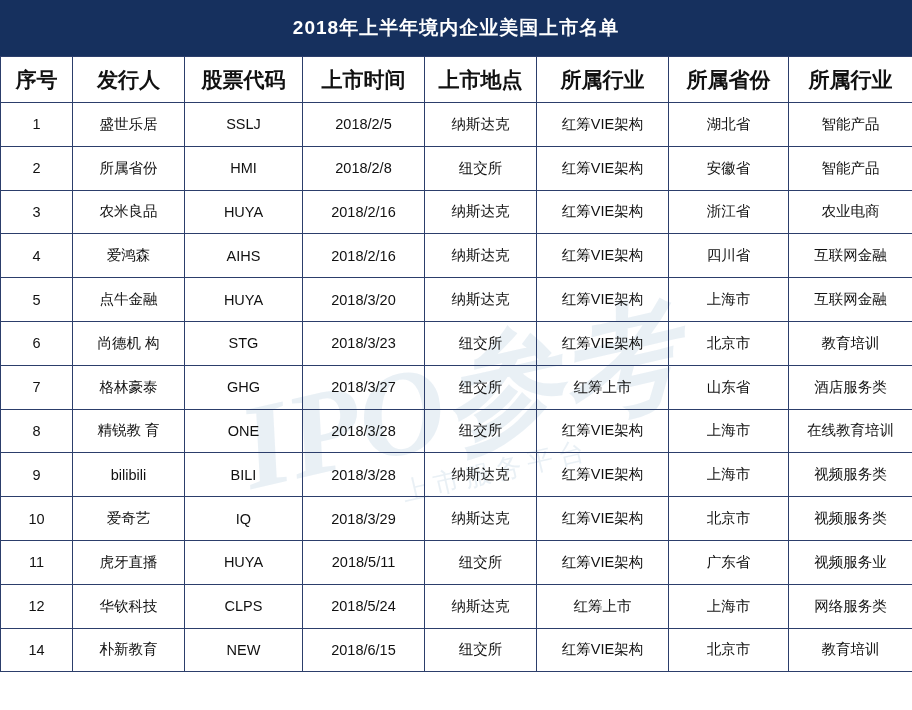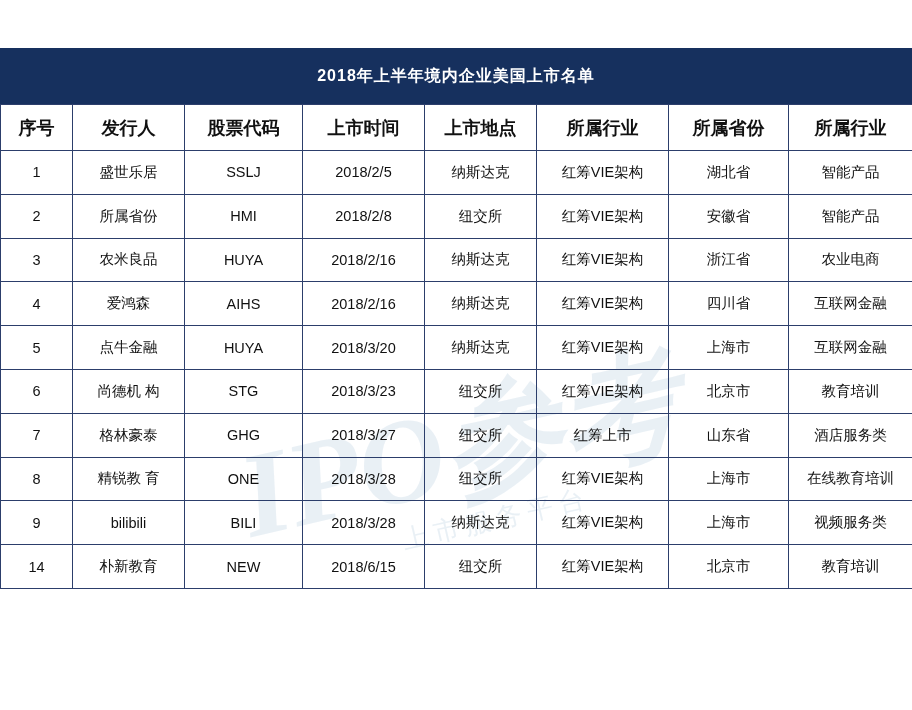--- a/index.html
+++ b/index.html
@@ -20,24 +20,23 @@
     box-sizing: border-box;
     background: #ffffff;
   }
   .title-bar {
     height: 56px;
     background: #16305e;
     color: #ffffff;
     display: flex;
     align-items: center;
     justify-content: center;
-    font-size: 16px;
+    font-size: 19px;
     font-weight: bold;
     letter-spacing: 1px;
-    margin-top: 48px;
   }
   .watermark {
     position: absolute;
     left: 90px;
     top: 250px;
     width: 740px;
     height: 300px;
     pointer-events: none;
     z-index: 5;
     opacity: 0.30;
@@ -74,21 +73,21 @@
     border: 1px solid #2c3e6b;
     text-align: center;
     vertical-align: middle;
     height: 40.8px;
     font-size: 14.5px;
     color: #111111;
     background: transparent;
   }
   table.grid thead th {
     font-weight: bold;
-    font-size: 18px;
+    font-size: 21px;
     height: 43px;
   }
   col.c0 { width: 72px; }
   col.c1 { width: 112px; }
   col.c2 { width: 118px; }
   col.c3 { width: 122px; }
   col.c4 { width: 112px; }
   col.c5 { width: 132px; }
   col.c6 { width: 120px; }
   col.c7 { width: 124px; }
@@ -214,20 +213,50 @@
         <td>9</td>
         <td>bilibili</td>
         <td>BILI</td>
         <td>2018/3/28</td>
         <td>纳斯达克</td>
         <td>红筹VIE架构</td>
         <td>上海市</td>
         <td>视频服务类</td>
       </tr>
       <tr>
+        <td>10</td>
+        <td>爱奇艺</td>
+        <td>IQ</td>
+        <td>2018/3/29</td>
+        <td>纳斯达克</td>
+        <td>红筹VIE架构</td>
+        <td>北京市</td>
+        <td>视频服务类</td>
+      </tr>
+      <tr>
+        <td>11</td>
+        <td>虎牙直播</td>
+        <td>HUYA</td>
+        <td>2018/5/11</td>
+        <td>纽交所</td>
+        <td>红筹VIE架构</td>
+        <td>广东省</td>
+        <td>视频服务业</td>
+      </tr>
+      <tr>
+        <td>12</td>
+        <td>华钦科技</td>
+        <td>CLPS</td>
+        <td>2018/5/24</td>
+        <td>纳斯达克</td>
+        <td>红筹上市</td>
+        <td>上海市</td>
+        <td>网络服务类</td>
+      </tr>
+      <tr>
         <td>14</td>
         <td>朴新教育</td>
         <td>NEW</td>
         <td>2018/6/15</td>
         <td>纽交所</td>
         <td>红筹VIE架构</td>
         <td>北京市</td>
         <td>教育培训</td>
       </tr>
 

